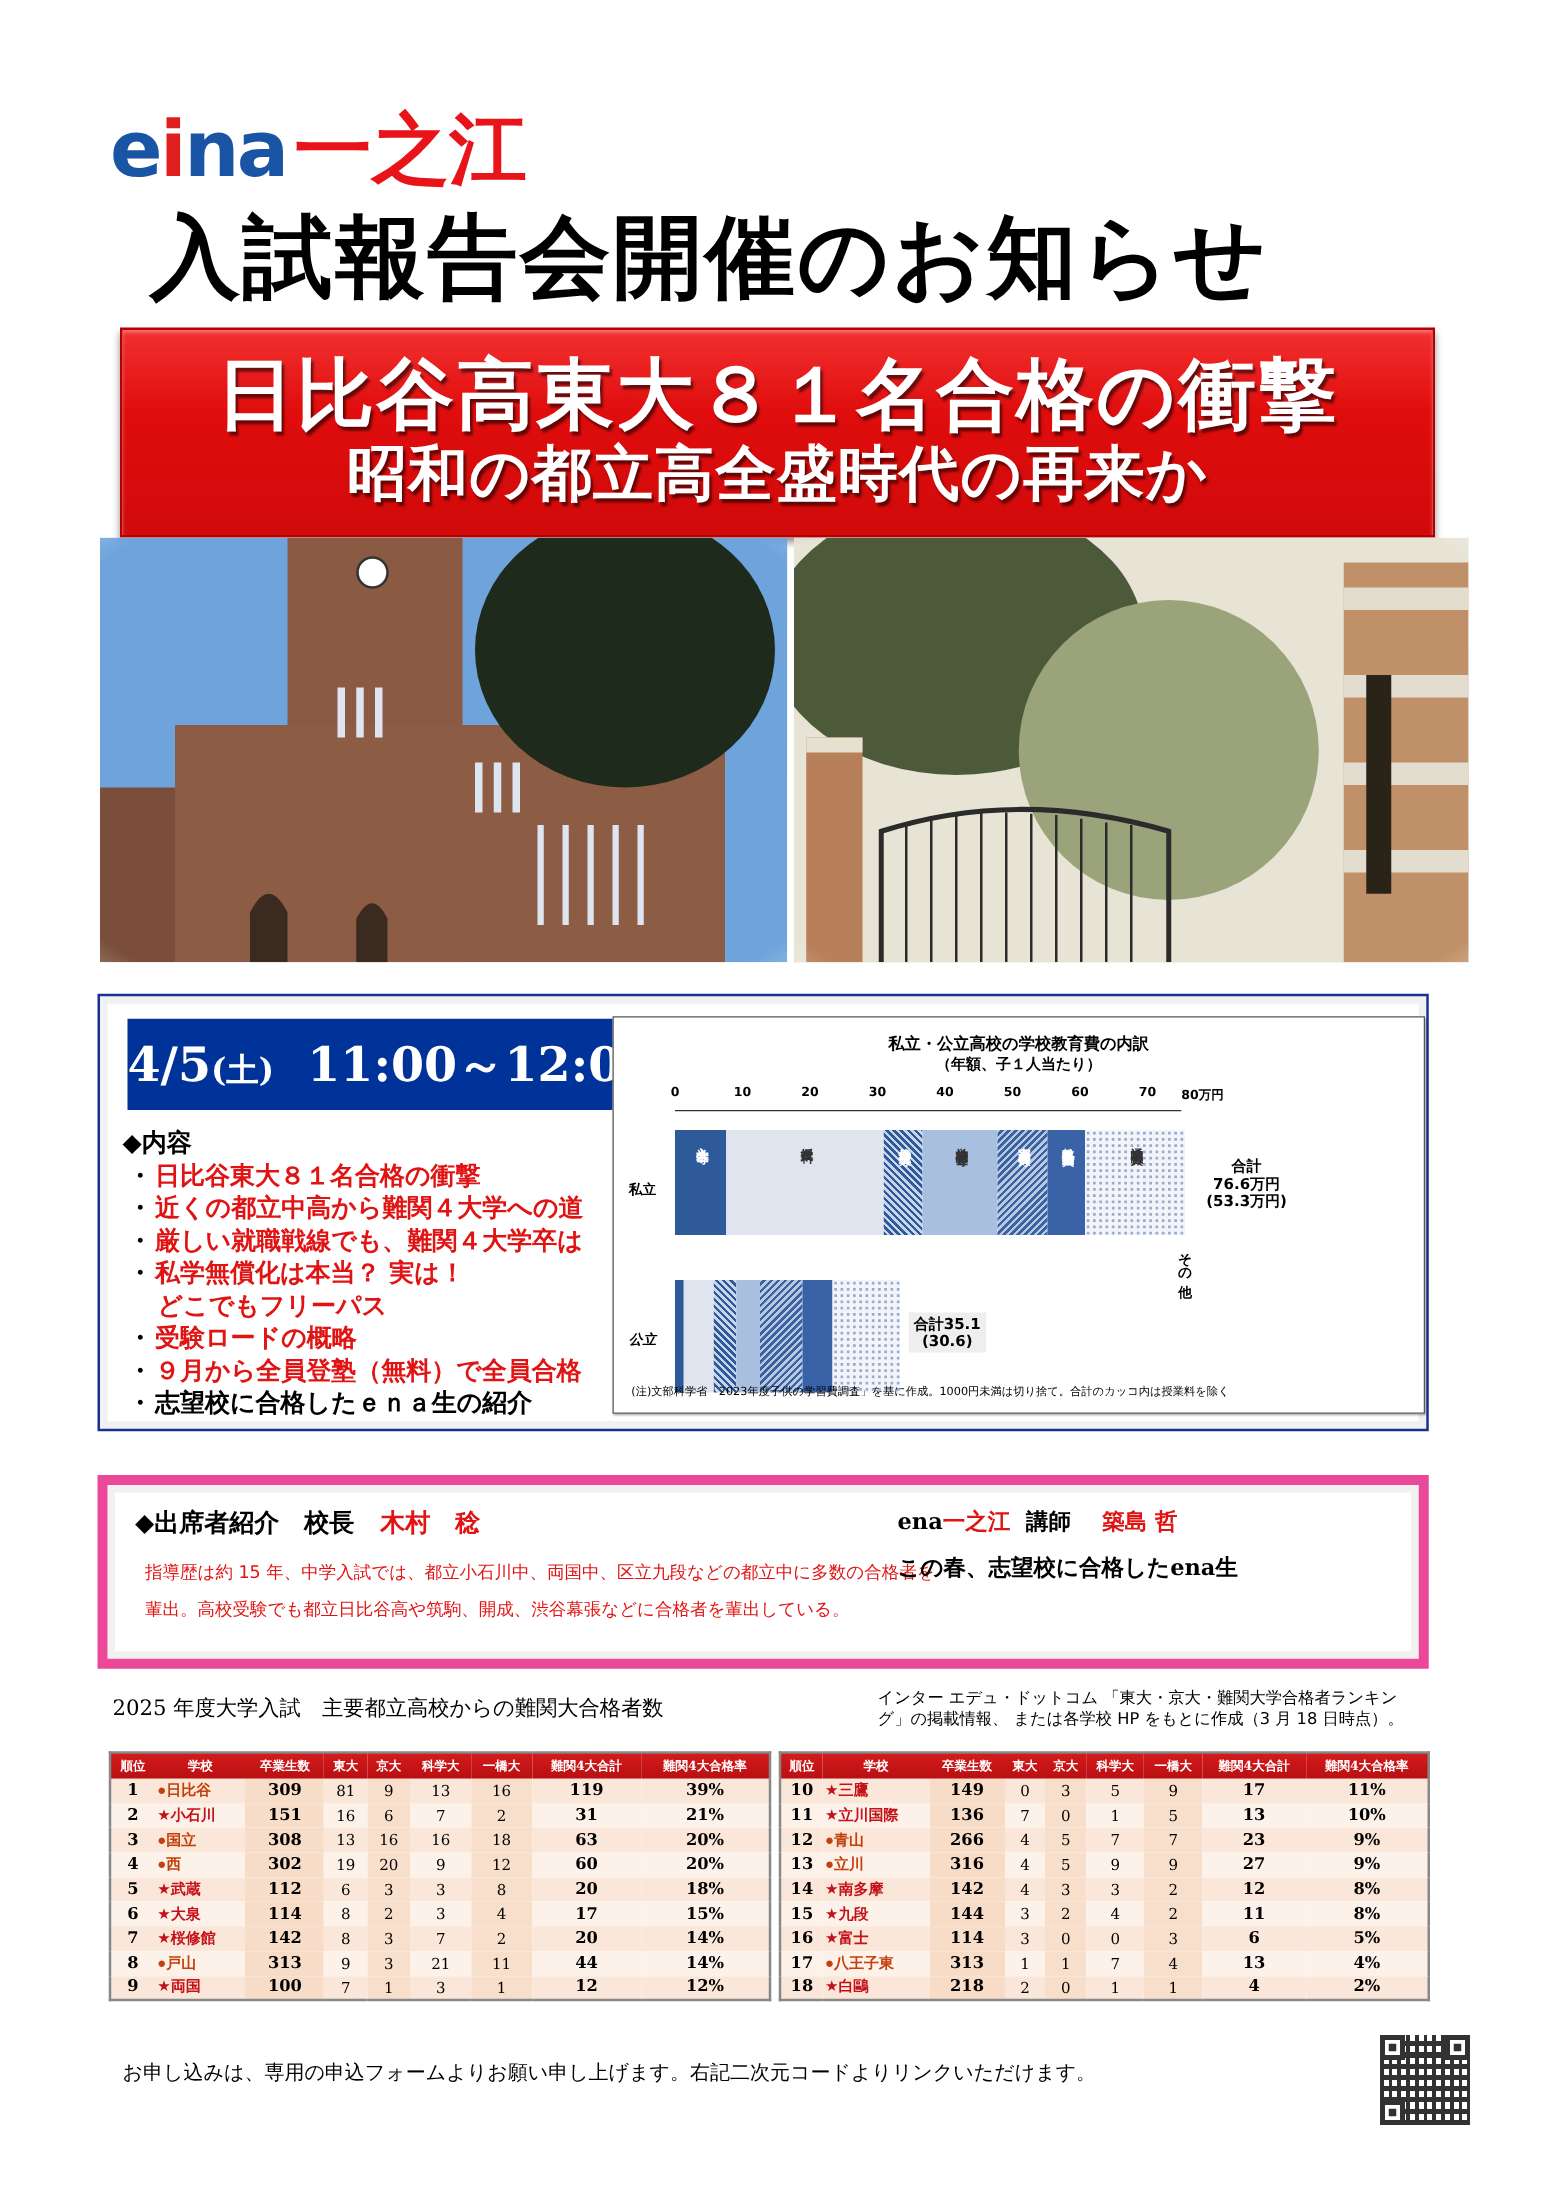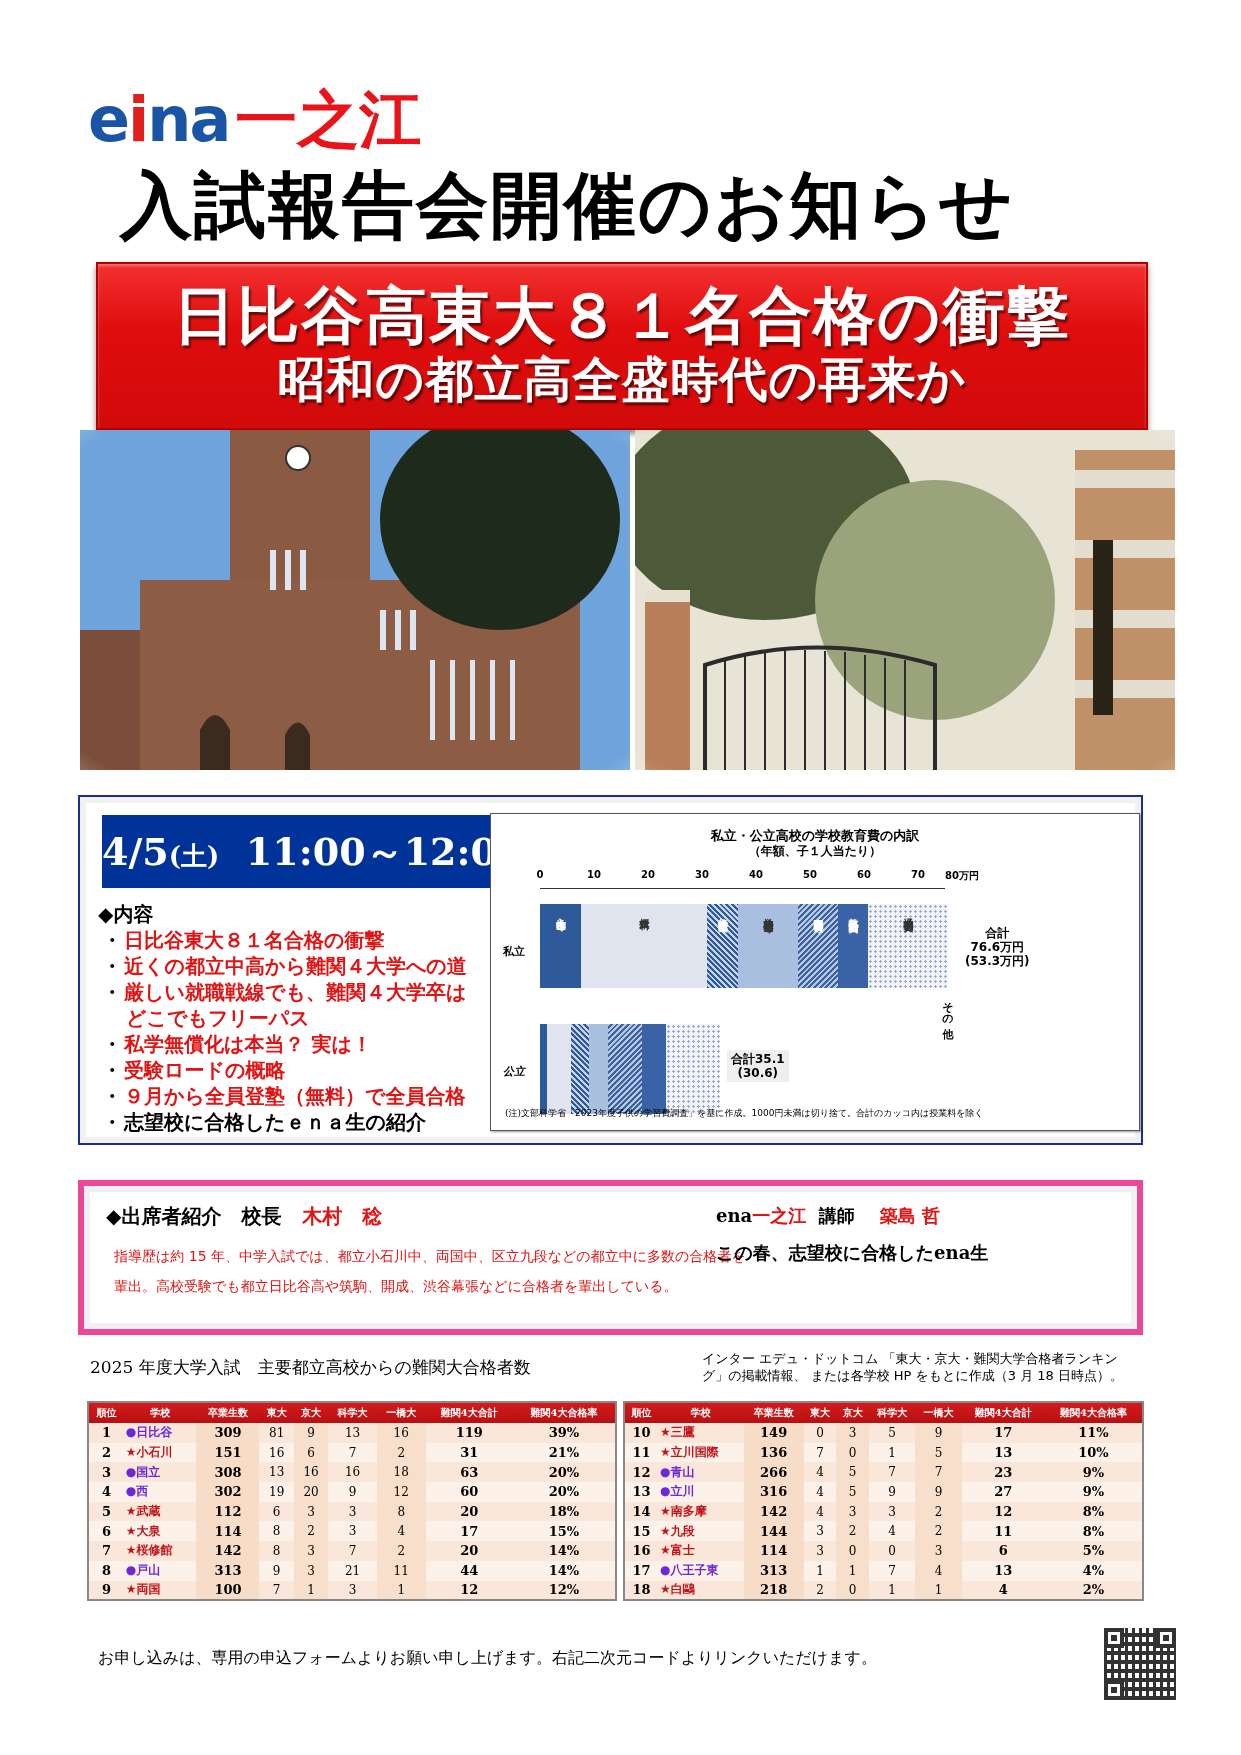--- a/index.html
+++ b/index.html
@@ -45,42 +45,42 @@
   .seg-light { background: #dfe4ef; color: #333; }
   .seg-hatch { background: repeating-linear-gradient(45deg, #2e5a99 0 2px, #c8d4ea 2px 4px); color: #fff; }
   .seg-mid { background: #a9bfe0; color: #333; }
   .seg-hatch2 { background: repeating-linear-gradient(-45deg, #3a63a0 0 2px, #b9c8e3 2px 4px); color: #fff; }
   .seg-dark { background: #3a62a7; color: #fff; }
   .seg-dots { background-color: #f2f4fa; background-image: radial-gradient(#9aa9cf 1px, transparent 1.2px); background-size: 5px 5px; color: #333; }
   .total-label { position: absolute; font-size: 12px; font-weight: bold; text-align: center; line-height: 14px; background: #eee; padding: 2px 4px; }
   .other-label { position: absolute; font-size: 11px; font-weight: bold; writing-mode: vertical-rl; }
   .chart-note { position: absolute; left: 14px; bottom: 10px; font-size: 9px; white-space: nowrap; }
 
-  .box2 { position: absolute; left: 78px; top: 1180px; width: 1065px; height: 155px; border: 6px solid #ec4899; background: #fff; box-shadow: inset 0 0 0 6px #f1f1f1; }
+  .box2 { position: absolute; left: 78px; top: 1180px; width: 1065px; height: 155px; border: 8px solid #ec4899; background: #fff; box-shadow: inset 0 0 0 6px #f1f1f1; }
   .att-head { position: absolute; left: 22px; top: 15px; font-size: 20px; font-weight: bold; line-height: 30px; white-space: nowrap; }
   .att-head .red { color: #e11414; }
   .att-desc { position: absolute; left: 30px; top: 55px; width: 640px; font-size: 14px; color: #e11414; line-height: 30px; font-family: "DejaVu Sans", sans-serif; }
   .att-right1 { position: absolute; left: 632px; top: 15px; font-size: 18px; font-weight: bold; line-height: 30px; white-space: nowrap; }
   .att-right1 .red { color: #e11414; }
   .att-right2 { position: absolute; left: 632px; top: 52px; font-size: 18px; font-weight: bold; line-height: 30px; white-space: nowrap; }
 
   .results-title { position: absolute; left: 90px; top: 1355px; font-size: 17px; line-height: 24px; white-space: nowrap; }
   .results-note { position: absolute; left: 702px; top: 1350px; font-size: 13px; line-height: 17px; font-family: "DejaVu Sans", sans-serif; width: 440px; }
 
   .table { position: absolute; top: 1401px; border: 2px solid #888; border-collapse: collapse; font-family: "DejaVu Serif", serif; }
   .table-left { left: 87px; width: 530px; }
   .table-right { left: 623px; width: 521px; }
   .table th { background: linear-gradient(#d41b1b, #b80f12); color: #fff; font-size: 10px; font-weight: bold; height: 21px; padding: 0 2px; white-space: nowrap; }
   .table td { font-size: 12px; height: 19.7px; text-align: center; padding: 0 2px; }
   .table tr:nth-child(odd) td { background: #fbe7d9; }
   .table tr:nth-child(even) td { background: #fdf2ea; }
   .table td.c-rank, .table td.c-grad, .table td.c-total, .table td.c-rate { font-weight: bold; font-size: 13px; }
   .table td.c-school { text-align: left; font-weight: bold; font-size: 12px; font-family: "DejaVu Sans", sans-serif; }
   .table td.c-school.star { color: #c4121a; }
-  .table td.c-school.circle { color: #6d28d9; }
+  .table td.c-school.circle { color: #c2410c; font-family: Liberation Mono, monospace; }
   .table td.c-grad { background: #f7dcc8 !important; }
   .table td.c-kyodai, .table td.c-hitotsu { background: #f8dfcc !important; }
 
   .footer-text { position: absolute; left: 98px; top: 1646px; font-size: 16px; line-height: 24px; white-space: nowrap; font-family: "DejaVu Sans", sans-serif; }
   .qr { position: absolute; left: 1104px; top: 1628px; width: 72px; height: 72px; background-color: #fff; background-image:
       repeating-linear-gradient(90deg, #000 0 3px, transparent 3px 7px),
       repeating-linear-gradient(0deg, #000 0 4px, transparent 4px 9px);
     background-blend-mode: multiply; opacity: 0.8; }
   .qr-finder { position: absolute; width: 20px; height: 20px; border: 4px solid #000; background: #fff; }
   .qr-finder::after { content: ""; position: absolute; left: 3px; top: 3px; width: 6px; height: 6px; background: #000; }
@@ -160,22 +160,22 @@
 
 <section class="box1">
   <div class="date-box">
     <span>4/5</span><span class="small">(土)</span>&nbsp;&nbsp;<span>11:00～12:00</span>
   </div>
   <div class="content-head">◆内容</div>
   <ul class="content-list">
     <li><span class="dot">・</span><span>日比谷東大８１名合格の衝撃</span></li>
     <li><span class="dot">・</span><span>近くの都立中高から難関４大学への道</span></li>
     <li><span class="dot">・</span><span>厳しい就職戦線でも、難関４大学卒は</span></li>
+    <li><span class="dot">・</span><span>私学無償化は本当？ 実は！</span></li>
     <li><span class="indent"></span><span>どこでもフリーパス</span></li>
-    <li><span class="dot">・</span><span>私学無償化は本当？ 実は！</span></li>
     <li><span class="dot">・</span><span>受験ロードの概略</span></li>
     <li><span class="dot">・</span><span>９月から全員登塾（無料）で全員合格</span></li>
     <li class="black"><span class="dot">・</span><span>志望校に合格したｅｎａ生の紹介</span></li>
   </ul>
 
   <div class="chart-box">
     <div class="chart-title">私立・公立高校の学校教育費の内訳</div>
     <div class="chart-subtitle">（年額、子１人当たり）</div>
     <div class="axis"></div>
     <span class="tick" style="left:49px">0</span>

